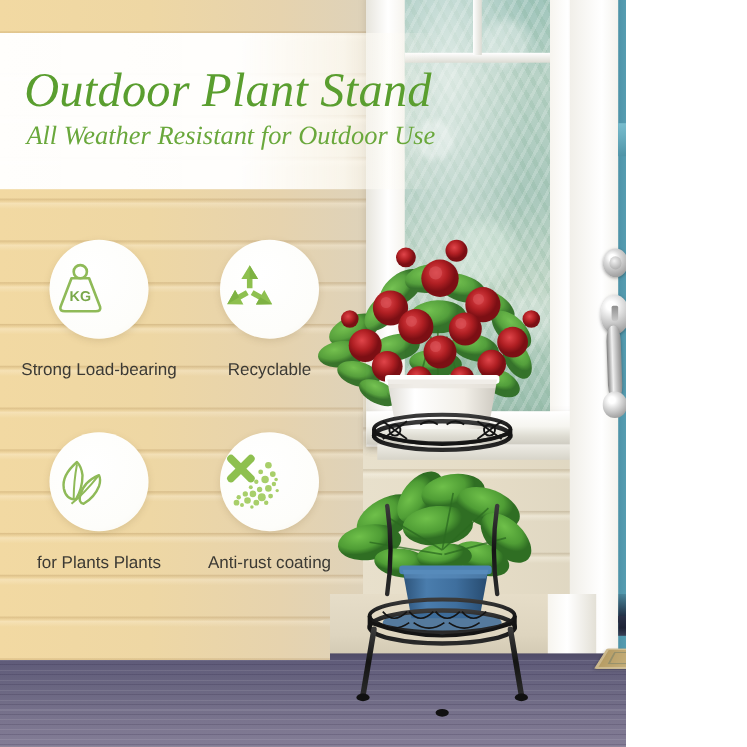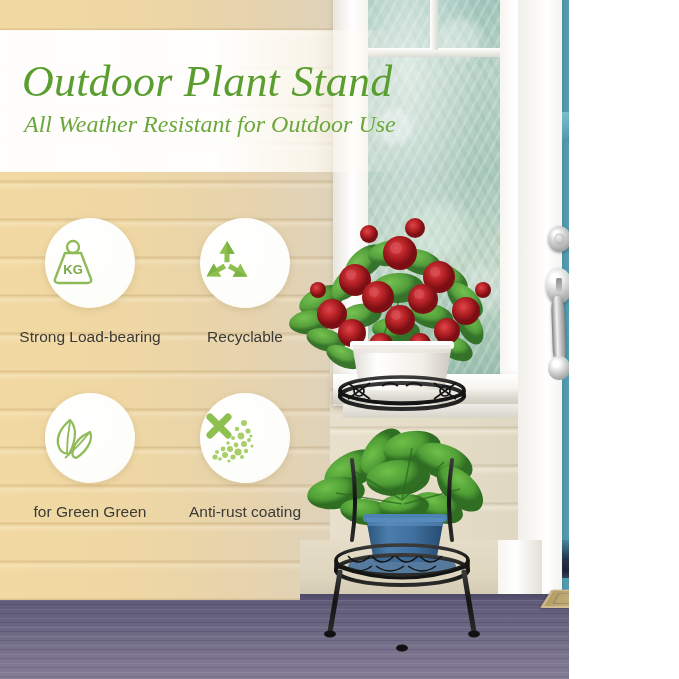--- a/index.html
+++ b/index.html
@@ -596,21 +596,21 @@
 
   <div class="feature" id="feat-2">
     <div class="circle">
       <svg class="icon-svg" width="56" height="56" viewBox="0 0 56 56">
         <path d="M25 10 Q11 22 13 34 Q15 44 24 44 Q30 34 30 22 Q29 14 25 10 Z" fill="none" stroke="#8fba58" stroke-width="2.2" stroke-linejoin="round"></path>
         <path d="M22 43 Q22 28 25 12" fill="none" stroke="#8fba58" stroke-width="1.8"></path>
         <path d="M45 22 Q31 28 28 40 Q26 47 31 48 Q41 42 45 32 Q47 26 45 22 Z" fill="none" stroke="#8fba58" stroke-width="2.2" stroke-linejoin="round"></path>
         <path d="M20 48 Q32 38 44 23" fill="none" stroke="#8fba58" stroke-width="1.8"></path>
       </svg>
     </div>
-    <div class="flabel">for Green Green</div>
+    <div class="flabel">for Plants Plants</div>
   </div>
 
   <div class="feature" id="feat-3">
     <div class="circle">
       <svg class="icon-svg" width="58" height="58" viewBox="0 0 58 58">
         <g stroke="#8ec04f" stroke-width="7" stroke-linecap="round">
           <path d="M10 8 L28 26"></path>
           <path d="M28 8 L10 26"></path>
         </g>
         <g fill="#a8cf6a">

